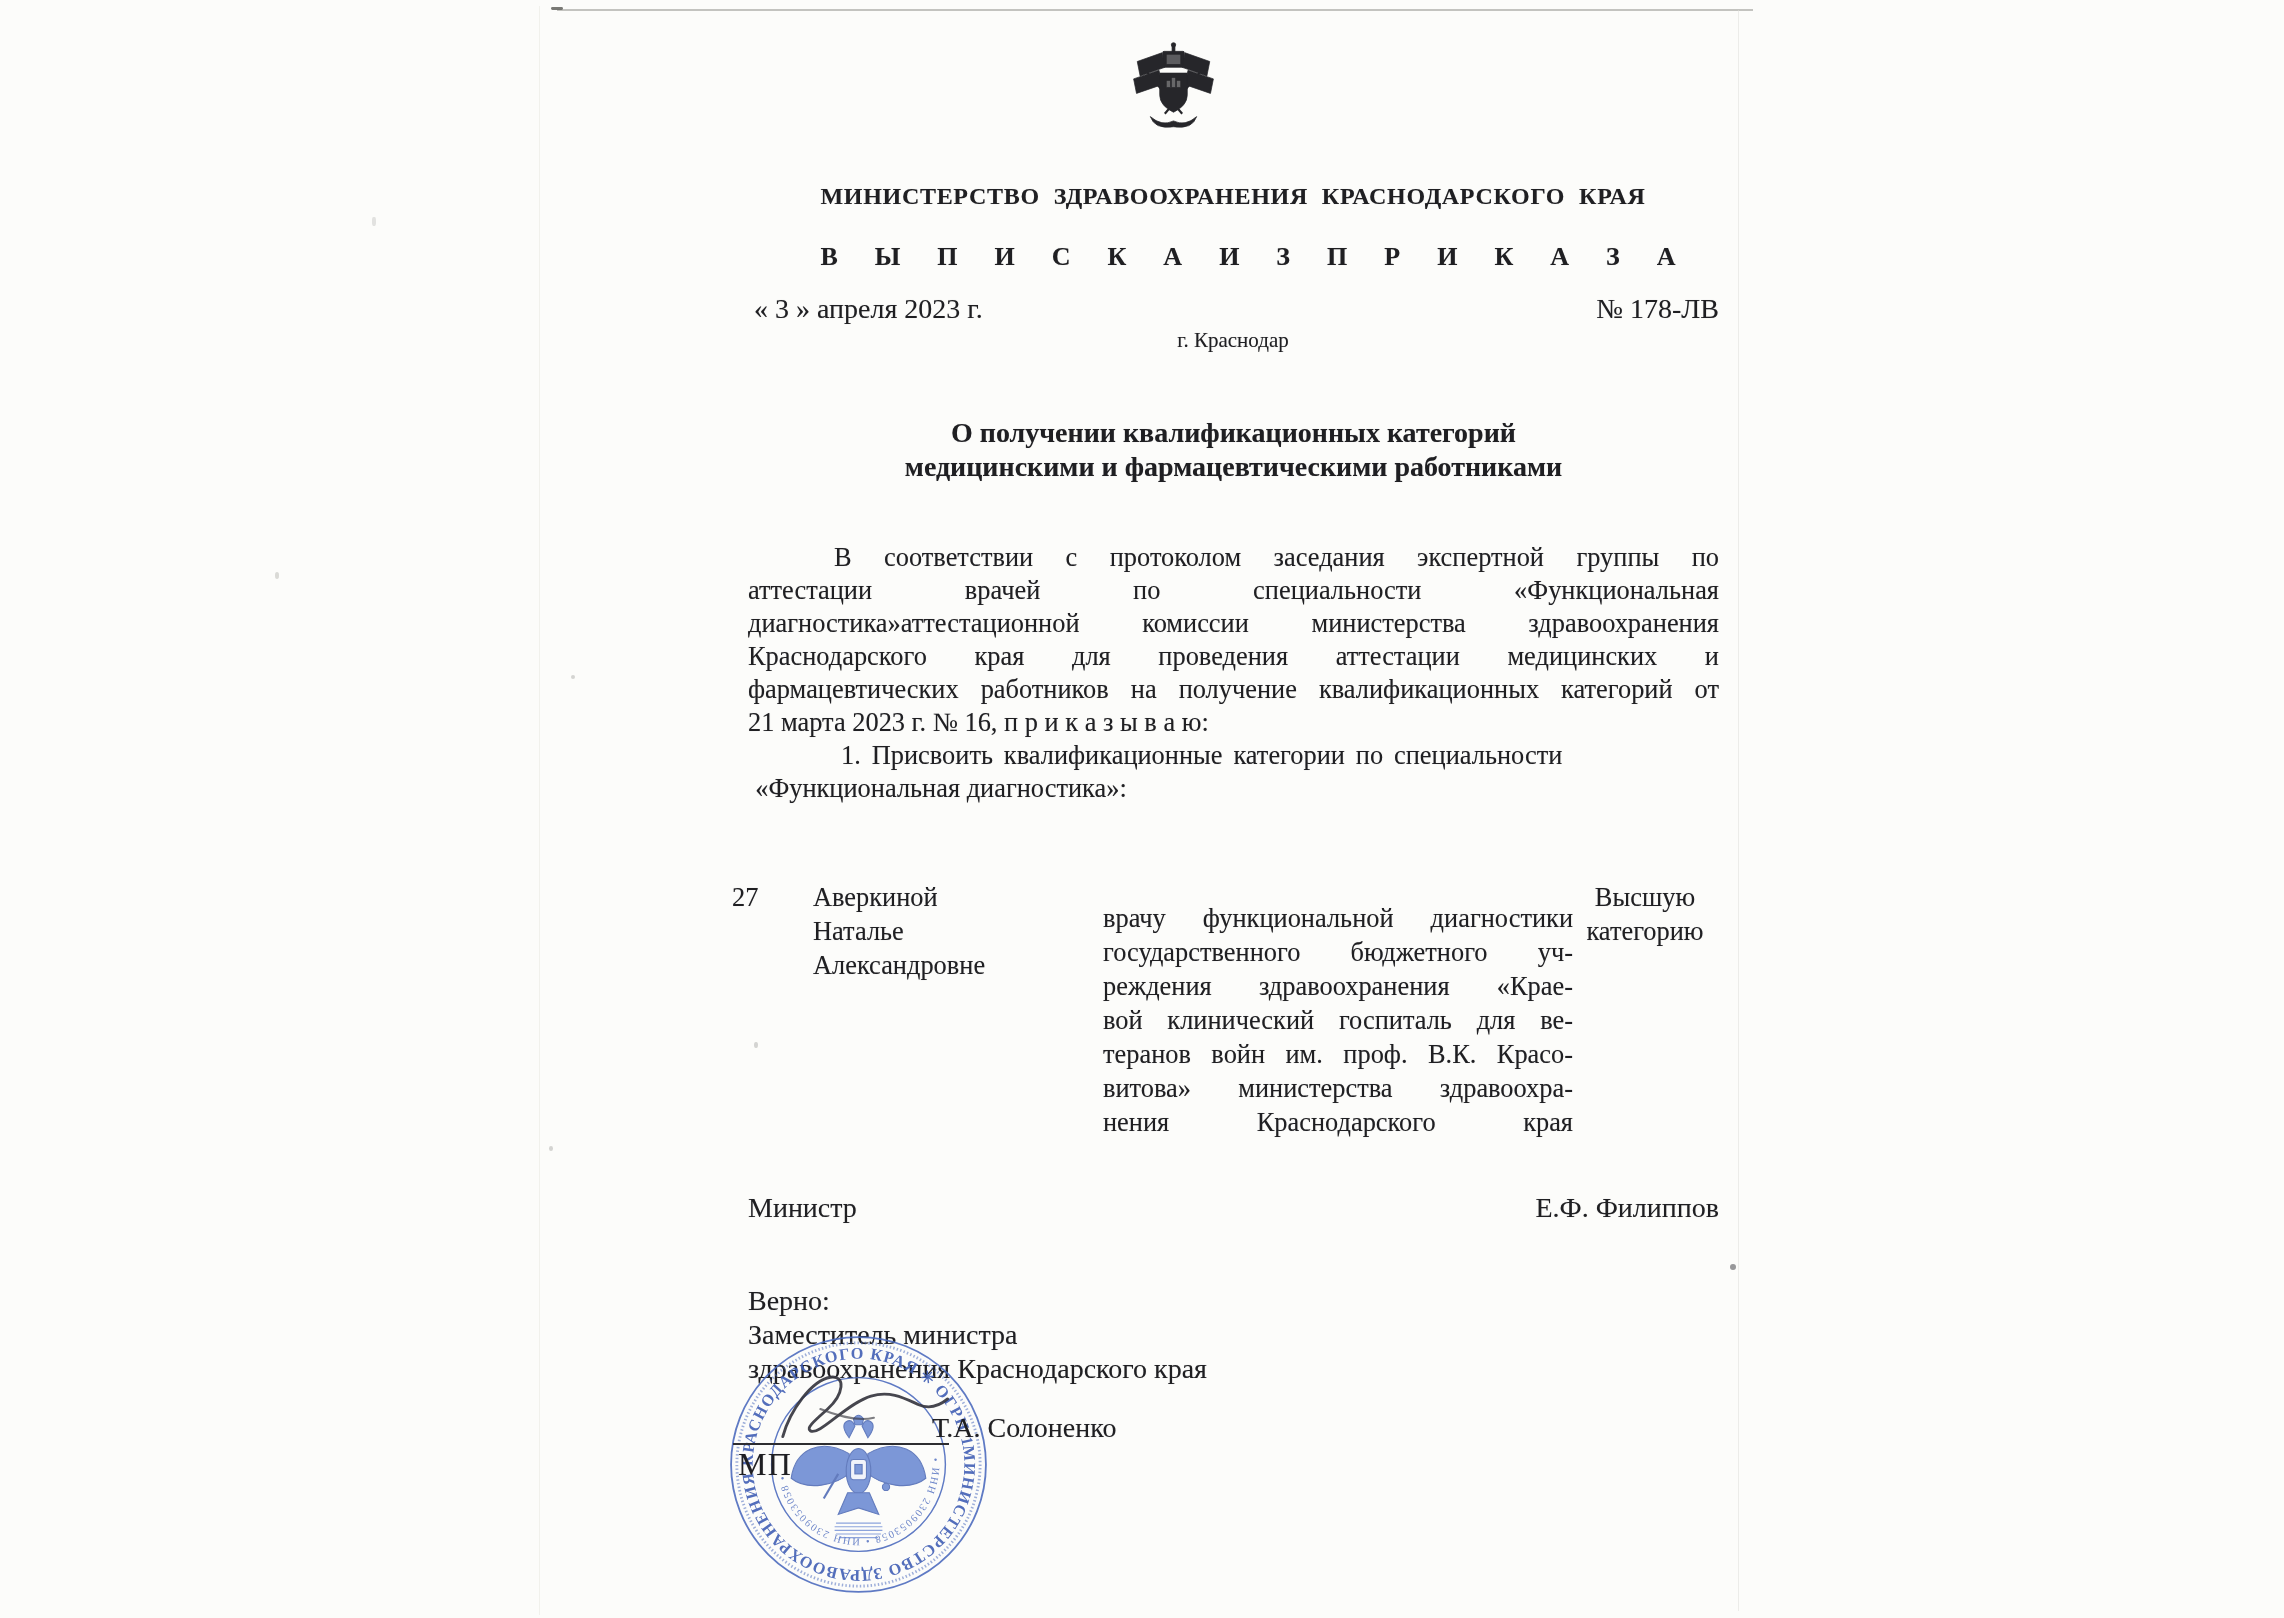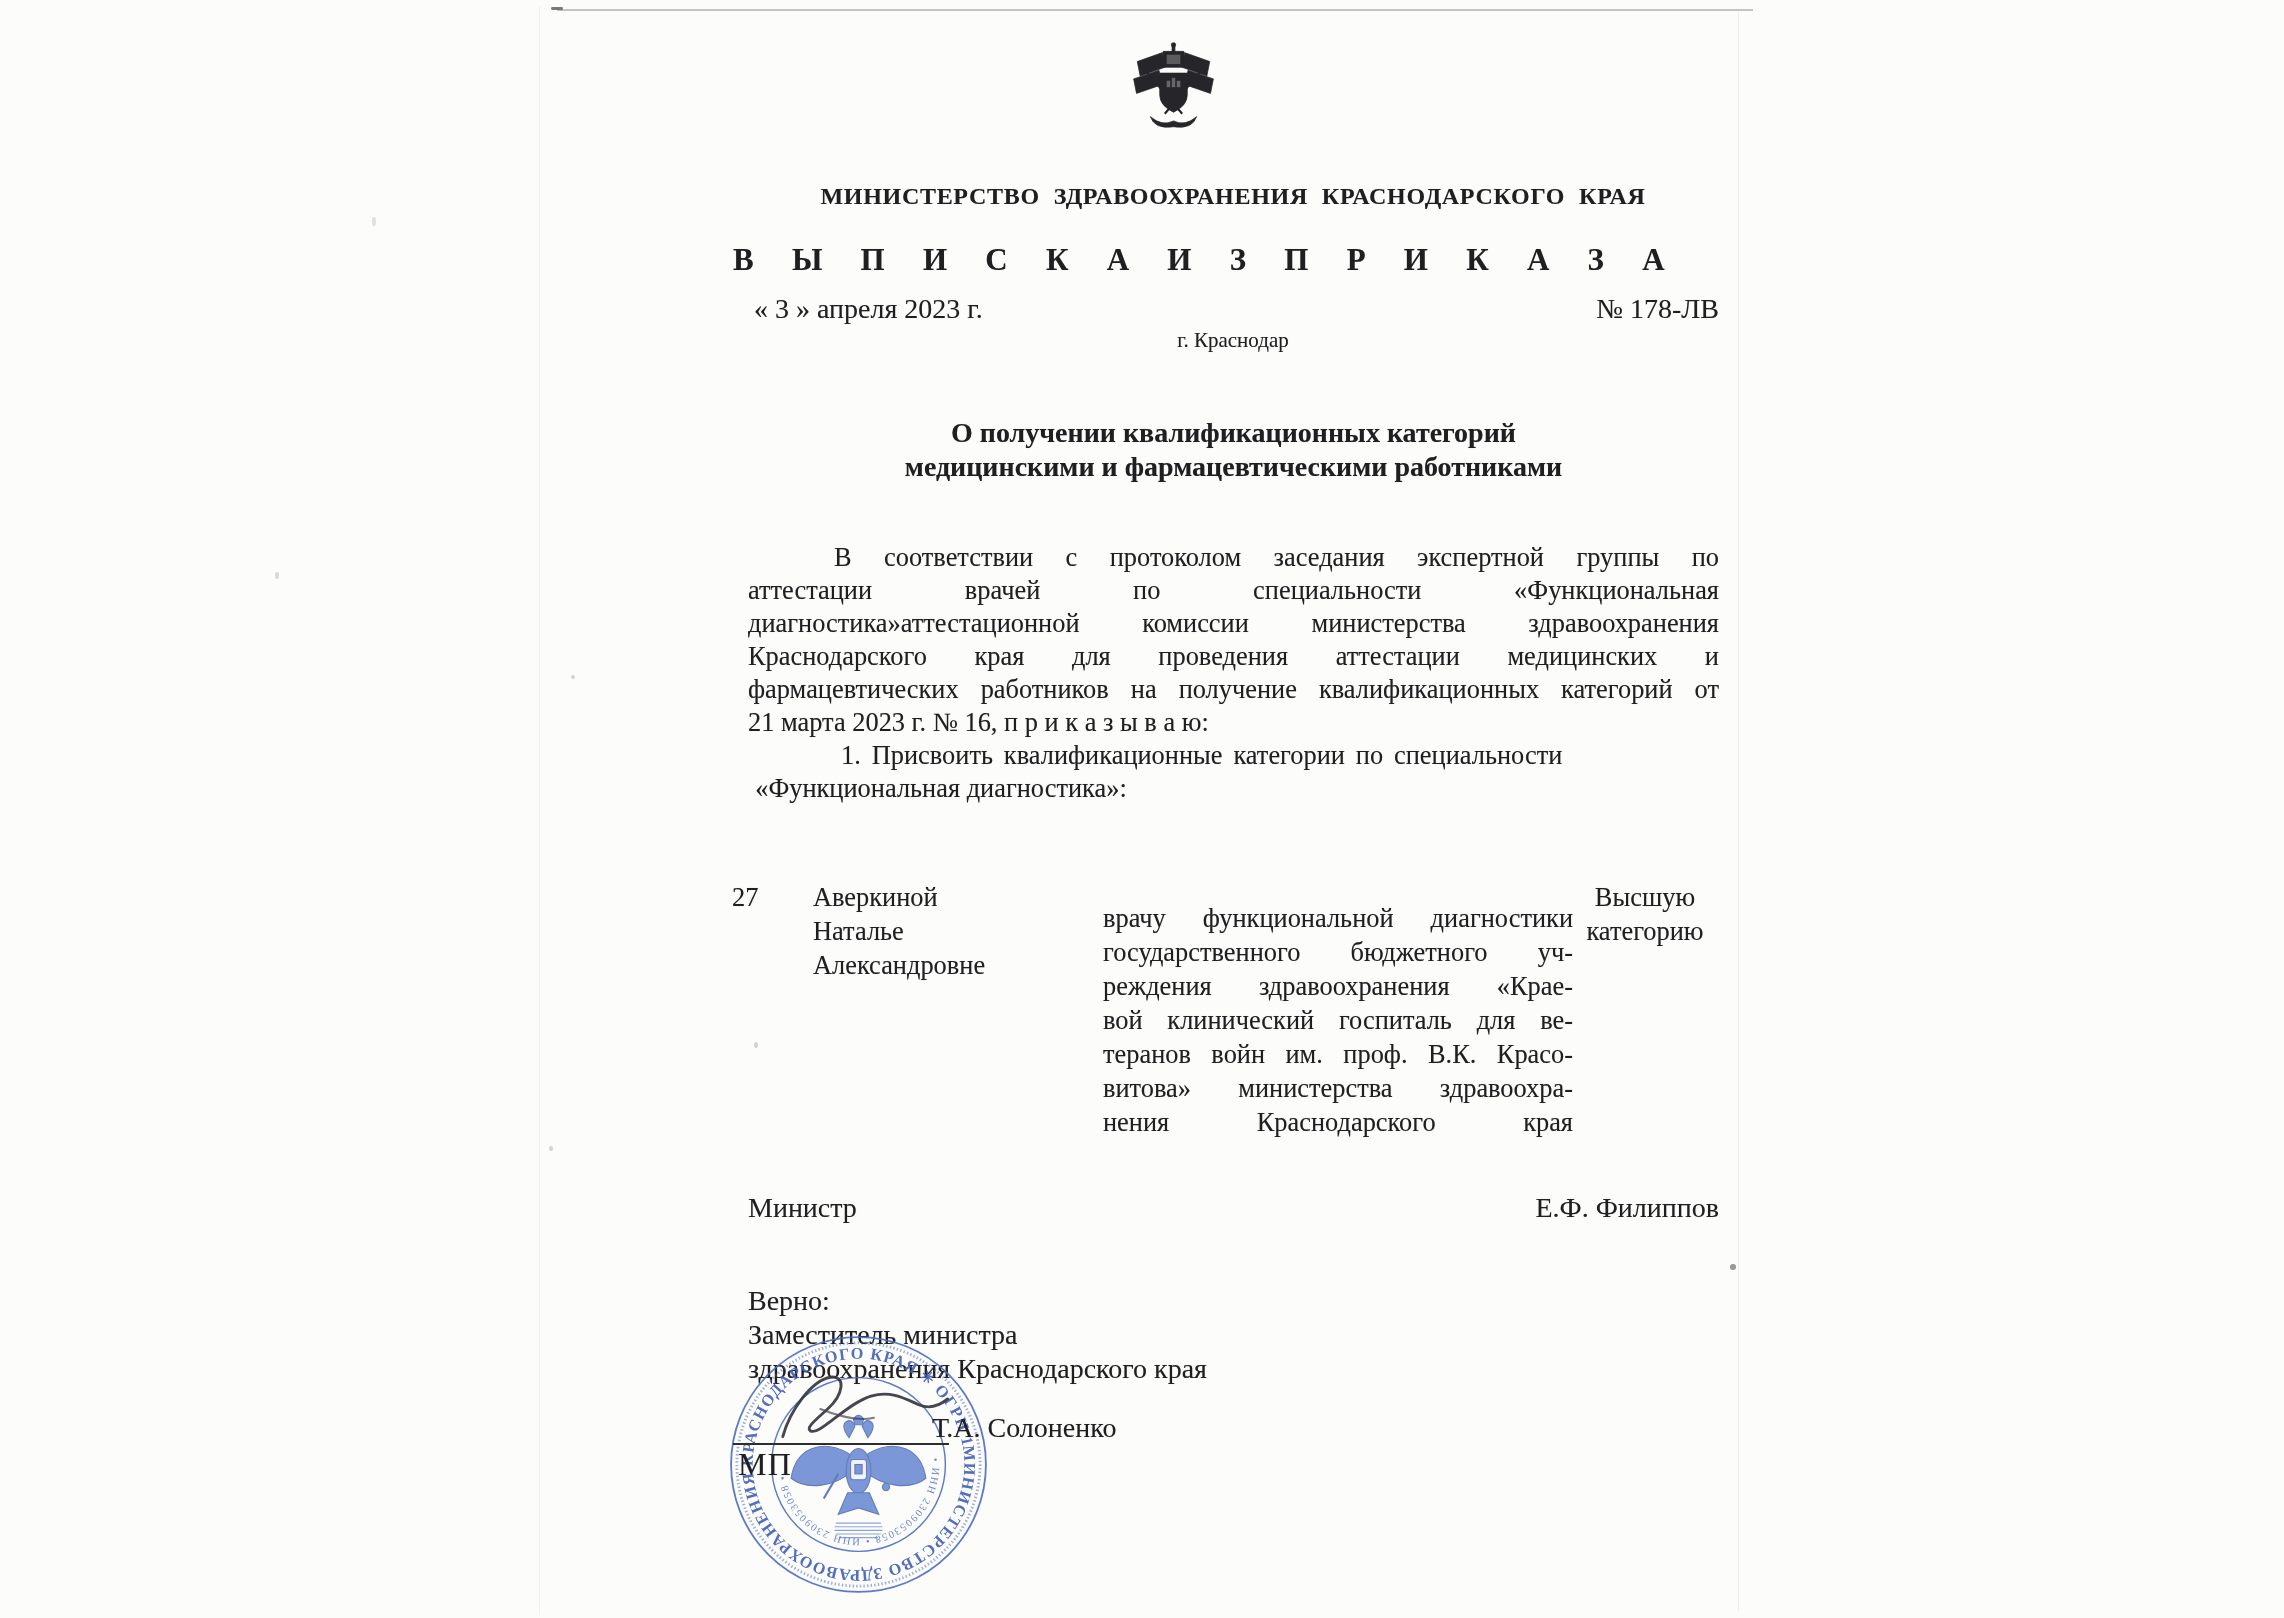--- a/index.html
+++ b/index.html
@@ -10,22 +10,22 @@
     color:#1f1f22;
     overflow:hidden;
     position:relative;
   }
   .page{position:absolute;left:0;top:0;width:2284px;height:1618px;}
   .abs{position:absolute;}
   .scan-text{text-shadow:0 0 0.7px rgba(50,50,55,.35);}
   
   .ministry{left:733px;top:183px;width:1000px;text-align:center;
     font-size:24px;font-weight:bold;letter-spacing:0.7px;word-spacing:7.2px;}
-  .doctype{left:733px;top:242px;width:1000px;
-    font-size:31px;font-weight:bold;letter-spacing:8px;word-spacing:14.5px;}
+  .doctype{left:752px;top:242px;width:1000px;text-align:center;
+    font-size:26px;font-weight:bold;letter-spacing:8px;word-spacing:14.5px;}
   .dateline{left:754px;top:293px;width:965px;display:flex;
     justify-content:space-between;font-size:28px;gap:20px;}
   .city{left:733px;top:328px;width:1000px;text-align:center;font-size:21px;}
   .title-block{left:748px;top:416px;width:971px;text-align:center;
     font-size:28px;font-weight:bold;line-height:34px;}
   
   .paragraph{left:748px;top:541px;width:971px;font-size:26.4px;line-height:33px;}
   .jline{text-align:justify;text-align-last:justify;}
   .indent1{text-indent:86px;}
   .item1{padding-left:93px;word-spacing:4.3px;}

